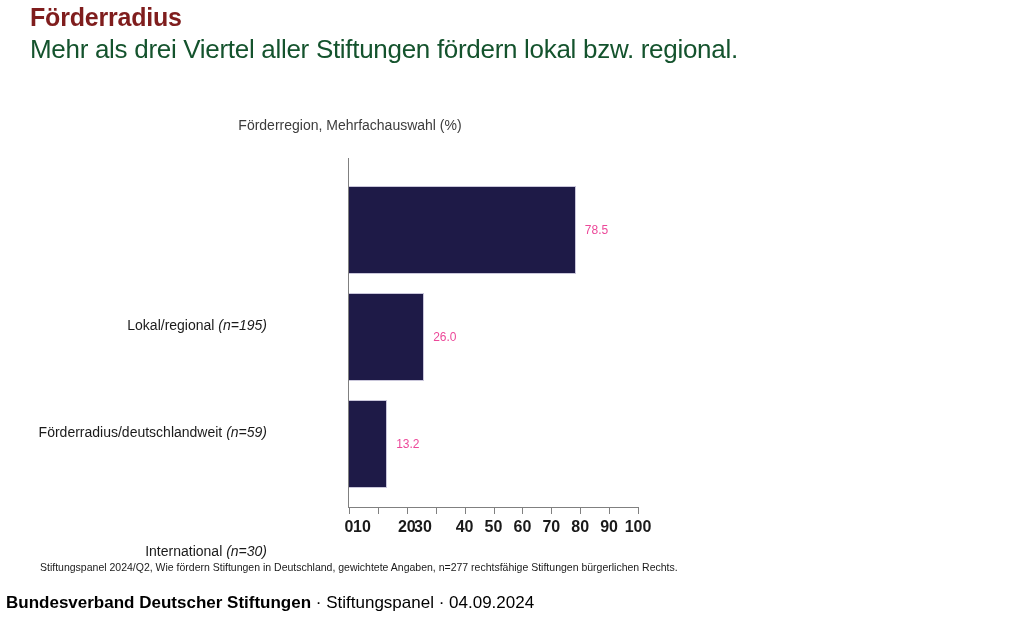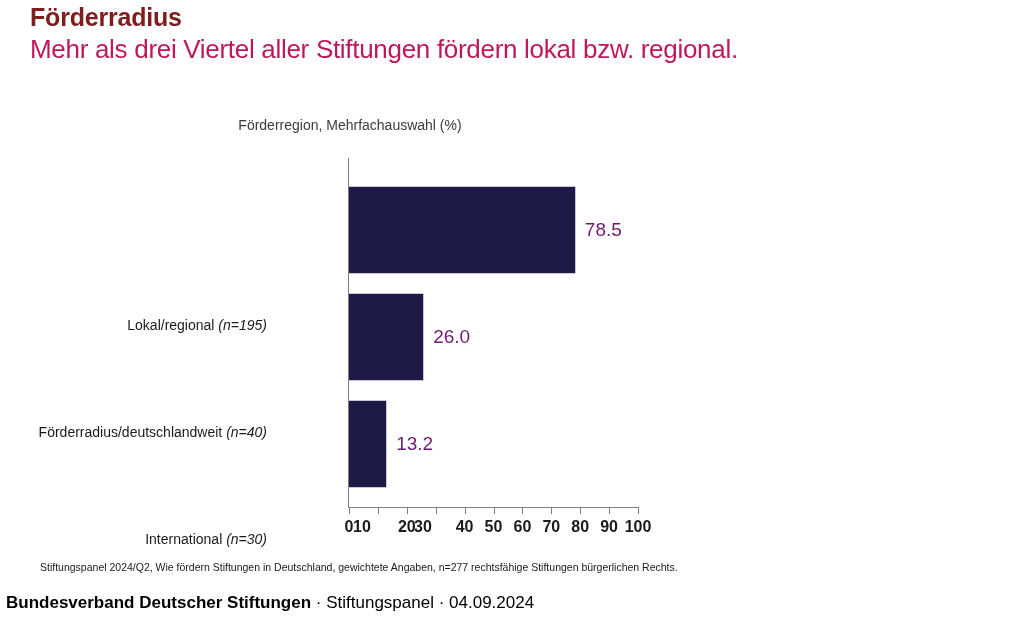--- a/index.html
+++ b/index.html
@@ -30,21 +30,21 @@
     line-height: 30px;
     letter-spacing: -0.2px;
     color: #7f1d1d;
     white-space: nowrap;
   }
   #slide-subtitle {
     font-size: 26px;
     font-weight: normal;
     line-height: 34px;
     letter-spacing: -0.3px;
-    color: #be185d;
+    color: #14532d;
     white-space: nowrap;
   }
 
   
   #chart-area {
     position: absolute;
     left: 0px;
     top: 95px;
     width: 952px;
     height: 450px;
@@ -87,22 +87,22 @@
   .bar {
     position: absolute;
     left: 0;
     top: 0;
     background: #1E1A47;
     border: 1px solid #c9c6da;
     border-left: none;
   }
   .bar-value {
     position: absolute;
-    font-size: 19px;
-    color: #701a75;
+    font-size: 12px;
+    color: #ec4899;
     white-space: nowrap;
     line-height: 14px;
     text-align: center;
   }
   .cat-label {
     position: absolute;
     right: 0;
     text-align: center;
     font-size: 14px;
     color: #1a1a1a;
@@ -199,22 +199,22 @@
         <div class="tick-label" style="left: 231.2px;">80</div>
         <div class="tick-mark" style="left: 260.1px;"></div>
         <div class="tick-label" style="left: 260.1px;">90</div>
         <div class="tick-mark" style="left: 289px;"></div>
         <div class="tick-label" style="left: 289px;">100</div>
       </div>
   </div>
 
   <div id="cat-layer">
       <div class="cat-label" style="top: 222px; right: 685px;"><span>Lokal/regional </span><span class="n">(n=195)</span></div>
-      <div class="cat-label" style="top: 329px; right: 685px;"><span>Förderradius/deutschlandweit </span><span class="n">(n=40)</span></div>
-      <div class="cat-label" style="top: 436px; right: 685px;"><span>International </span><span class="n">(n=30)</span></div>
+      <div class="cat-label" style="top: 329px; right: 685px;"><span>Förderradius/deutschlandweit </span><span class="n">(n=59)</span></div>
+      <div class="cat-label" style="top: 448px; right: 685px;"><span>International </span><span class="n">(n=30)</span></div>
     </div>
 </div>
 
 <div id="footnote">Stiftungspanel 2024/Q2, Wie fördern Stiftungen in Deutschland, gewichtete Angaben, n=277 rechtsfähige Stiftungen bürgerlichen Rechts.</div>
 
 <div id="footer">
   <span id="footer-org">Bundesverband Deutscher Stiftungen</span><span id="footer-rest"> · Stiftungspanel · 04.09.2024</span>
 </div>
 
 </body></html>

